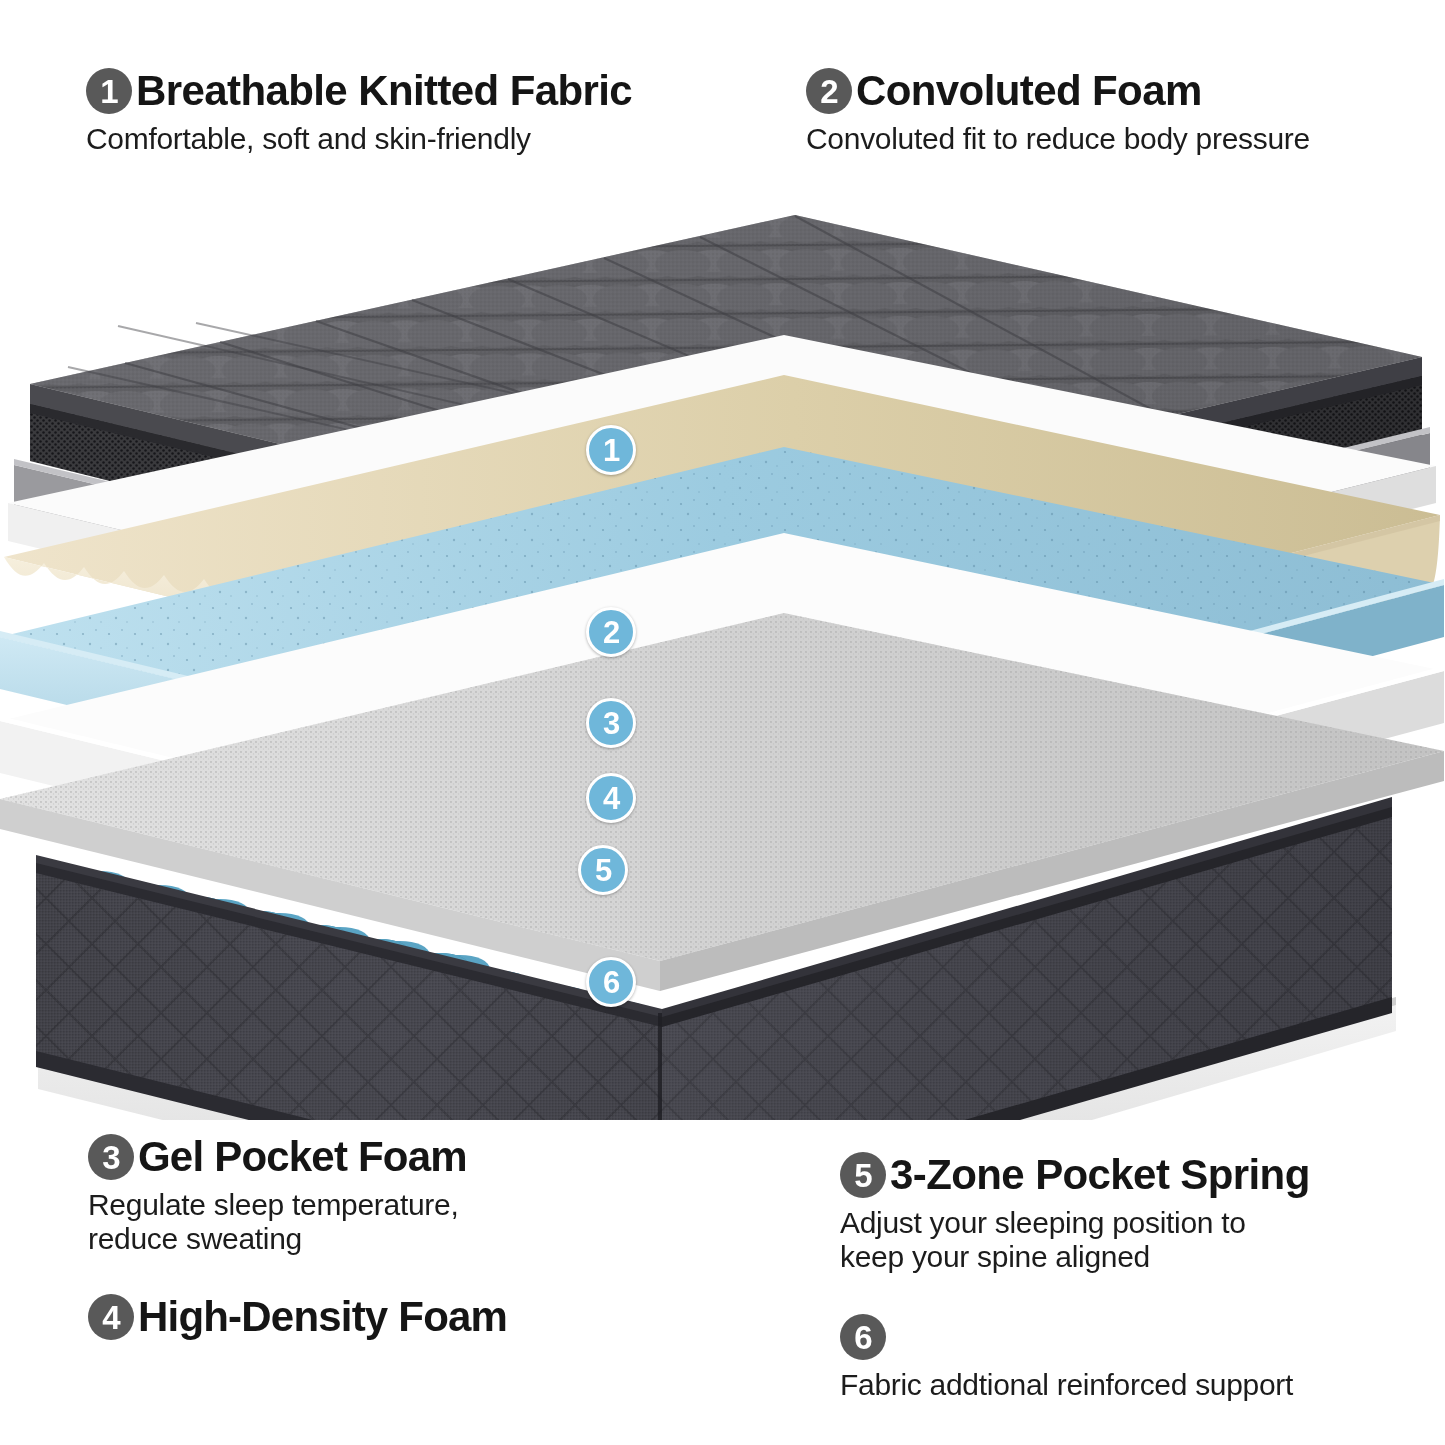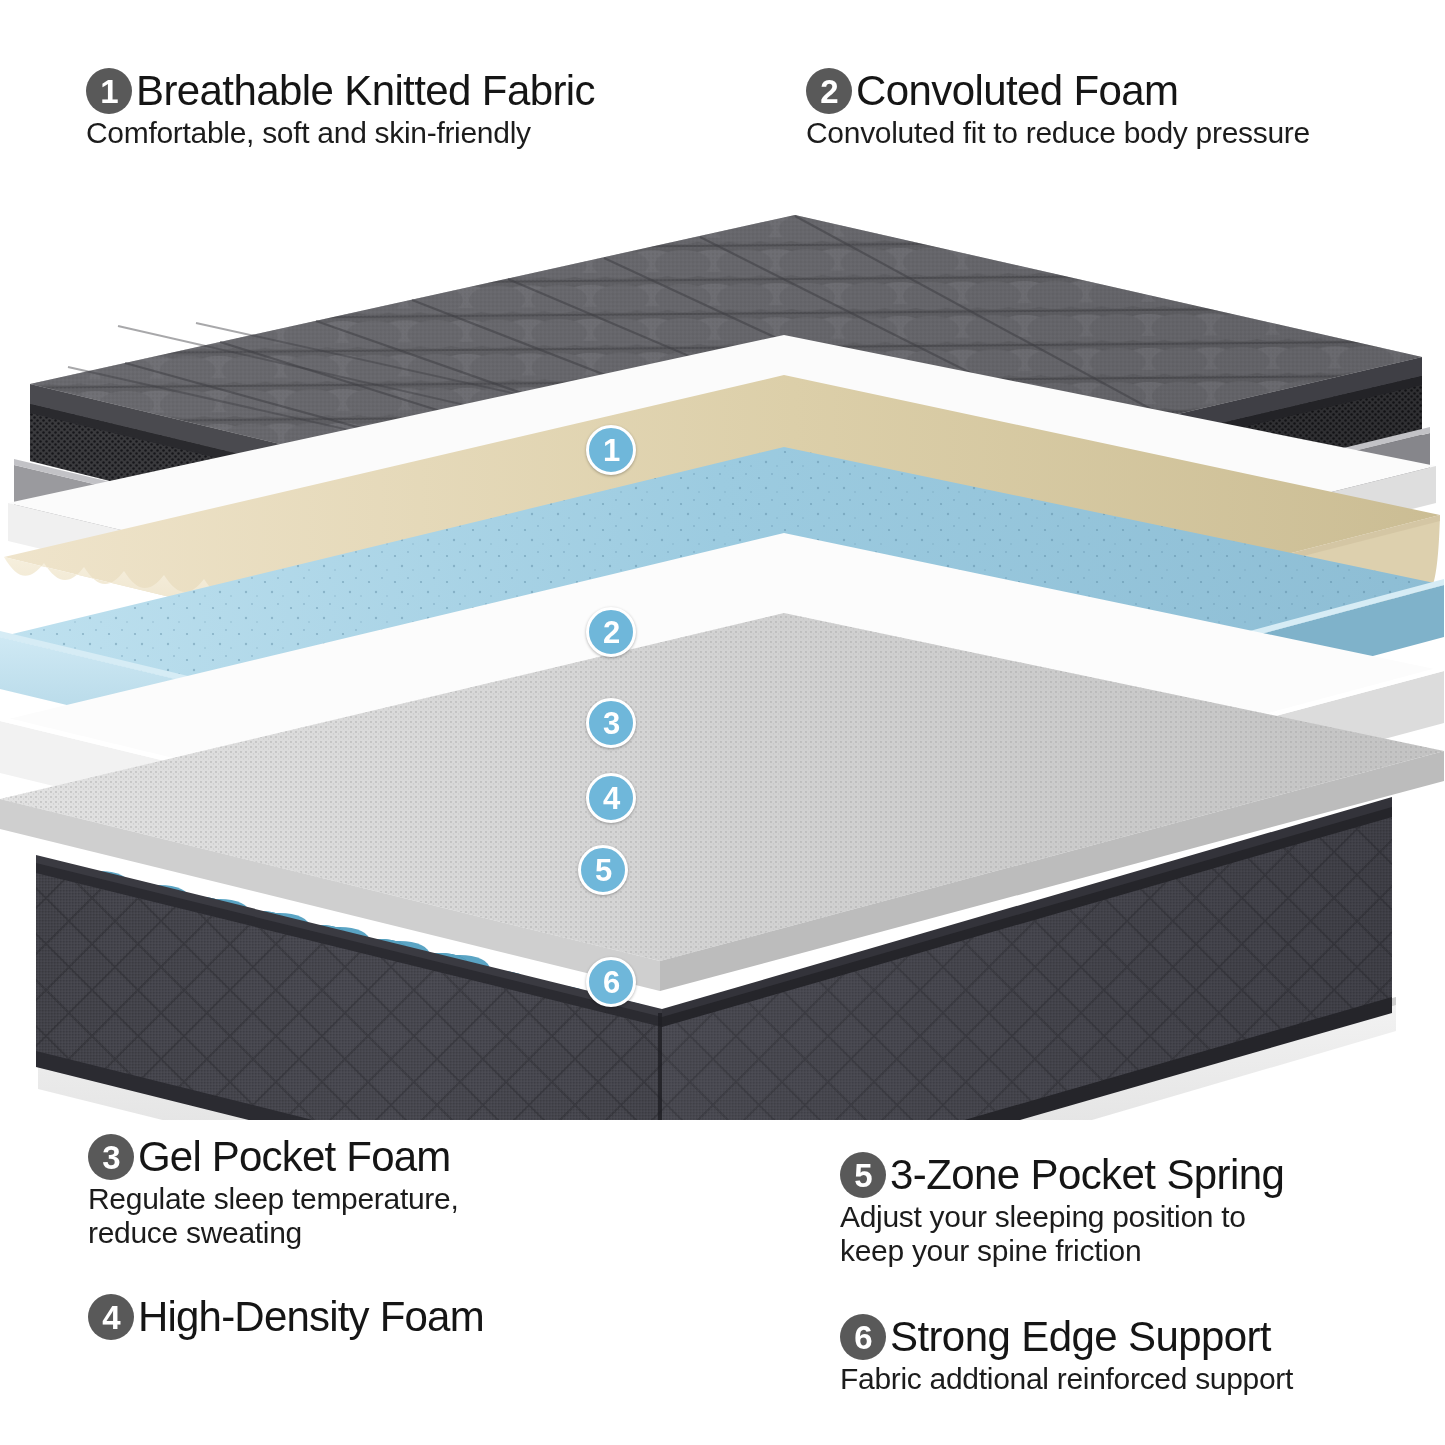--- a/index.html
+++ b/index.html
@@ -32,31 +32,31 @@
     font-weight: bold;
     display: flex;
     align-items: center;
     justify-content: center;
     flex: 0 0 auto;
     line-height: 1;
     letter-spacing: -1px;
   }
   .headline-text {
     font-size: 42px;
-    font-weight: normal;
+    font-weight: bold;
     color: #151515;
     letter-spacing: -0.6px;
     line-height: 1.0;
   }
   .sub-text {
     font-size: 30px;
     color: #1c1c1c;
     line-height: 1.12;
     letter-spacing: -0.3px;
-    margin-top: 2px;
+    margin-top: 8px;
     white-space: pre-line;
   }
 
   
   #c1 { left: 86px;  top: 68px; }
   #c2 { left: 806px; top: 68px; }
   #c3 { left: 88px;  top: 1134px; }
   #c4 { left: 88px;  top: 1294px; }
   #c5 { left: 840px; top: 1152px; }
   #c6 { left: 840px; top: 1314px; }
@@ -129,27 +129,26 @@
     <span class="headline-text">High-Density Foam</span>
   </div>
 </div>
 
 <div class="callout" id="c5">
   <div class="headline">
     <span class="num-badge">5</span>
     <span class="headline-text">3-Zone Pocket Spring</span>
   </div>
   <div class="sub-text">Adjust your sleeping position to
-keep your spine friction</div>
+keep your spine aligned</div>
 </div>
 
 <div class="callout" id="c6">
   <div class="headline">
     <span class="num-badge">6</span>
-    <span class="headline-text">Strong Edge Support</span>
   </div>
   <div class="sub-text">Fabric addtional reinforced support</div>
 </div>
 
 <div id="stage">
 <svg width="1445" height="935" viewBox="0 0 1445 935" xmlns="http://www.w3.org/2000/svg">
   <defs>
 
     <pattern id="quiltPat" width="62" height="34" patternUnits="userSpaceOnUse" patternTransform="rotate(-0.5)">
       <rect width="62" height="34" fill="#5d5d61"></rect>

